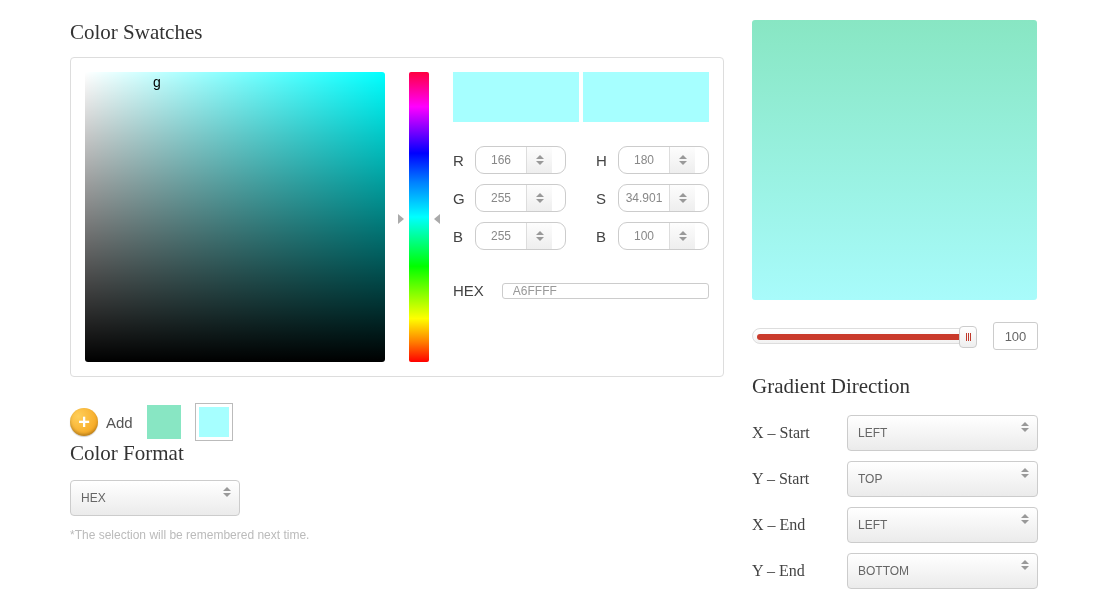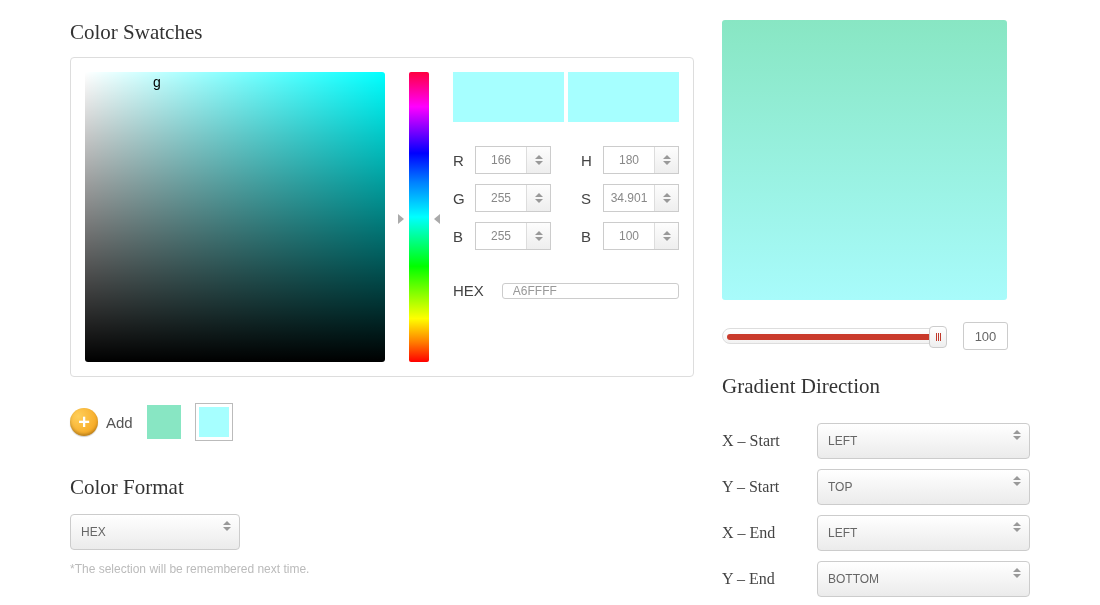--- a/index.html
+++ b/index.html
@@ -63,22 +63,22 @@
   }
   .detail-col { flex:1; }
   .swatch-row { display:flex; gap:4px; margin-bottom:24px; }
   .swatch-half { flex:1; height:50px; background:#A6FFFF; }
   .val-grid { display:flex; gap:30px; }
   .val-col {}
   .val-row { display:flex; align-items:center; margin-bottom:10px; }
   .val-row label { width:22px; font-size:15px; color:#444;}
   .spinner {
     display:flex; align-items:stretch;
-    border:1px solid #ccc; border-radius:0; background:#fff;
-    width:76px; height:28px; overflow:hidden;
+    border:1px solid #ccc; border-radius:9px; background:#fff;
+    width:91px; height:28px; overflow:hidden;
   }
   .spinner input{
     border:none; width:50px; text-align:center; font-size:12px; color:#888;
     outline:none; background:transparent; font-family: Arial;
   }
   .spinner .arrows{
     border-left:1px solid #ddd; width:26px;
     display:flex; flex-direction:column; justify-content:center; align-items:center;
     background:linear-gradient(#fdfdfd,#eee);
   }
@@ -97,21 +97,21 @@
     width:28px;height:28px;border-radius:50%;
     background:radial-gradient(circle at 30% 30%, #ffcf5a, #f39c12);
     display:flex;align-items:center;justify-content:center;
     color:#fff;font-size:20px;font-weight:bold;line-height:1;
     box-shadow:inset 0 -2px 3px rgba(0,0,0,.25), 0 1px 1px rgba(0,0,0,.2);
   }
   .add-label{font-size:15px;color:#555;}
   .mini-sw{width:34px;height:34px;}
   .mini-sw.sel{width:38px;height:38px;padding:3px;border:1px solid #bbb;background:#fff;}
   .mini-sw.sel div{width:100%;height:100%;}
-  .fmt-section{margin-top:34px;}
+  .fmt-section{}
   .select{
     position:relative;width:170px;height:36px;
     border:1px solid #ccc;border-radius:4px;
     background:linear-gradient(#fff,#ebebeb);
     font-family:Arial;font-size:12px;color:#666;
     display:flex;align-items:center;padding:0 10px;cursor:pointer;
     margin-top:14px;
   }
   .select .sel-arrows{position:absolute;right:8px;top:6px;display:flex;flex-direction:column;gap:2px;}
   .select .sa{width:0;height:0;border-left:4px solid transparent;border-right:4px solid transparent;}
@@ -136,21 +136,21 @@
   }
   .slider .handle{
     position:absolute;right:-1px;top:-3px;width:18px;height:22px;border:1px solid #ccc;border-radius:4px;
     background:linear-gradient(#fff,#eee);display:flex;align-items:center;justify-content:center;gap:1px;
   }
   .slider .handle span{width:1px;height:8px;background:#c0392b;}
   .slider-val{
     width:45px;height:28px;border:1px solid #ccc;border-radius:3px;text-align:center;
     font-family:Arial;font-size:13px;color:#666;
   }
-  .dir-section h2{margin-bottom:24px;}
+  .dir-section h2{margin-bottom:16px;}
   .dir-row{display:flex;align-items:center;margin-bottom:10px;font-family:Georgia;}
   .dir-row label{width:95px;font-size:16px;color:#444;}
   .dir-row .select{margin-top:0;flex:1;width:auto;}
 </style>
 </head>
 <body>
 
 <div class="layout">
   <div class="left-col">
     <h2>Color Swatches</h2>

